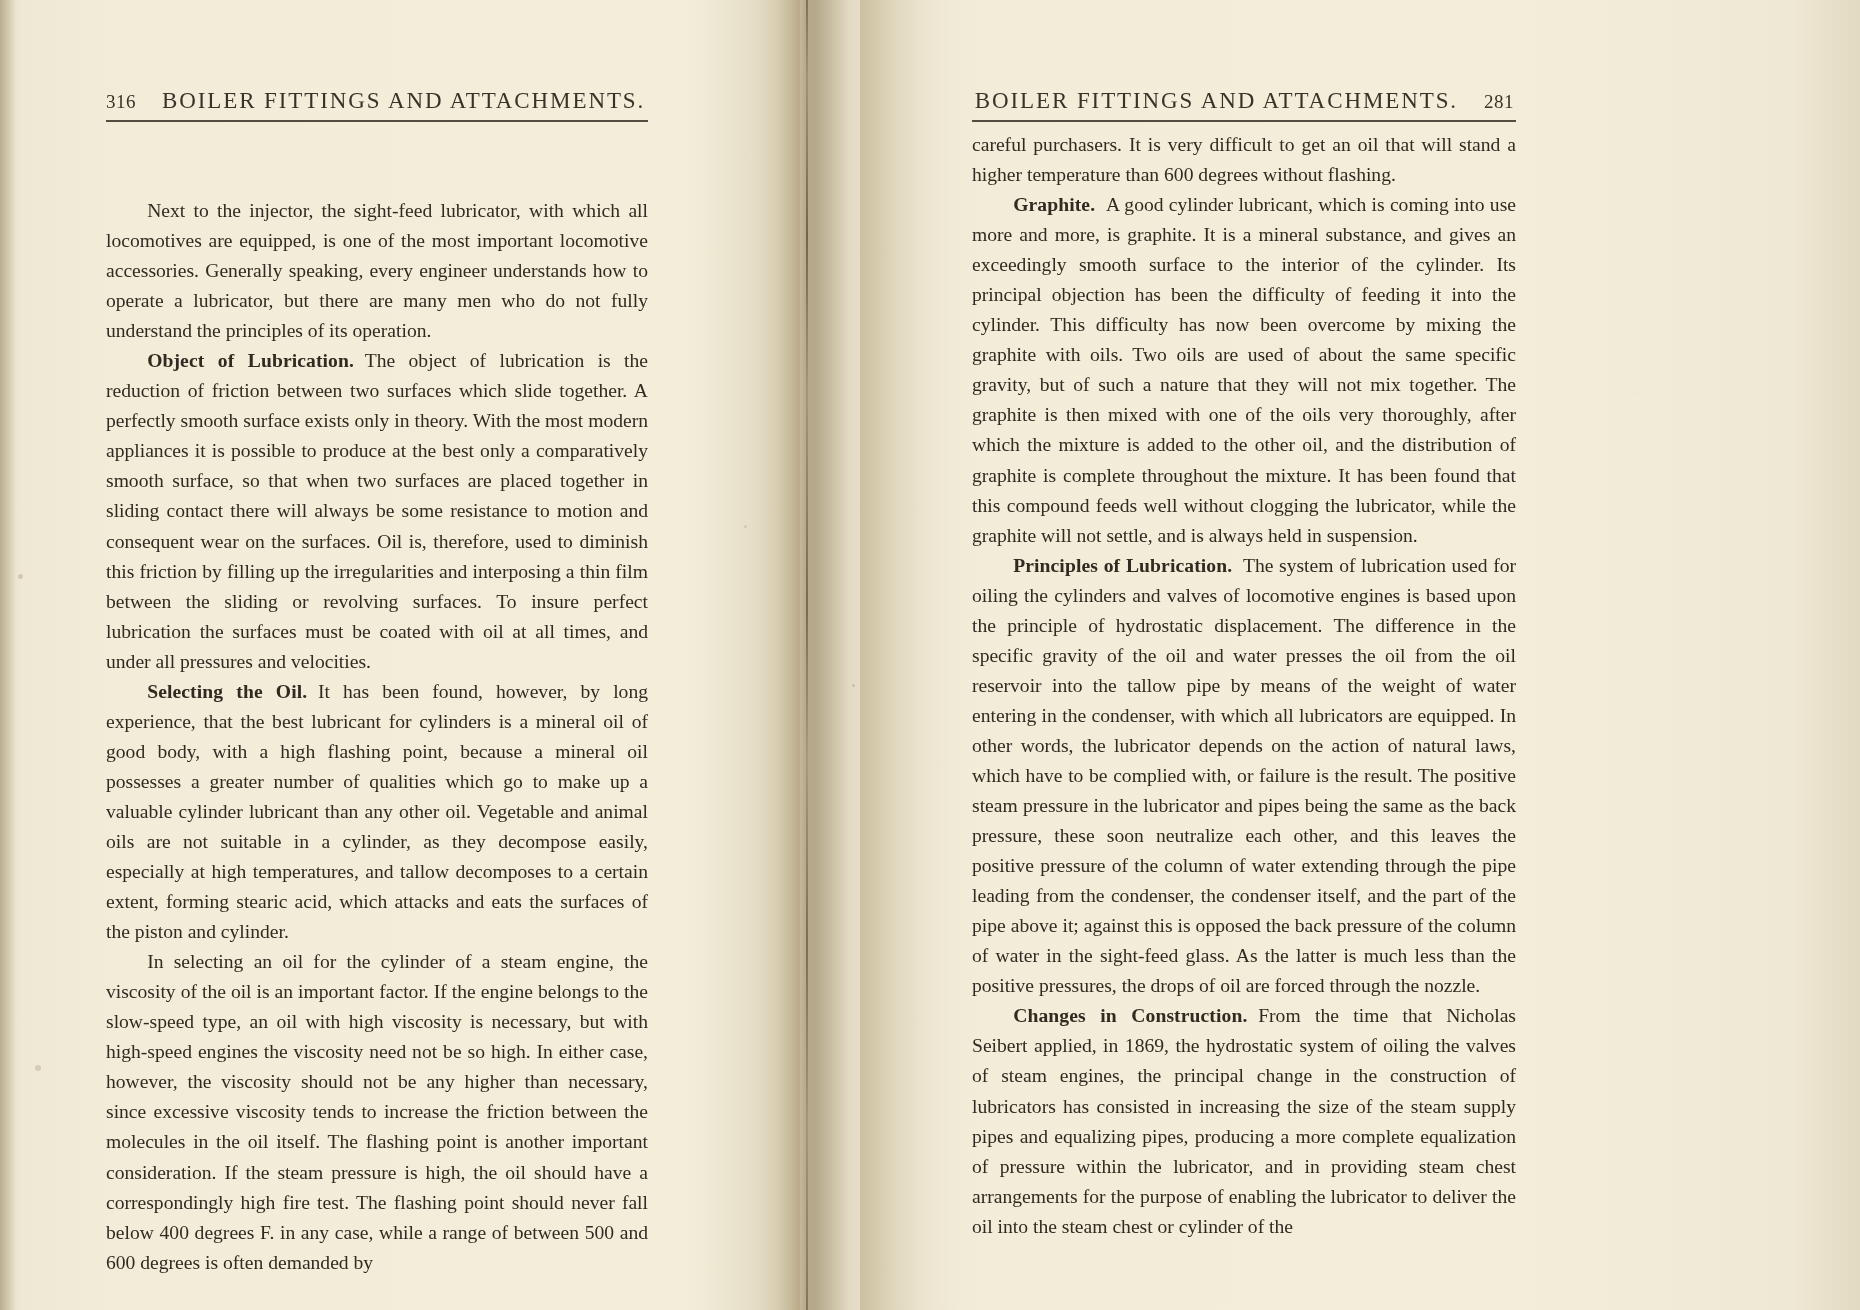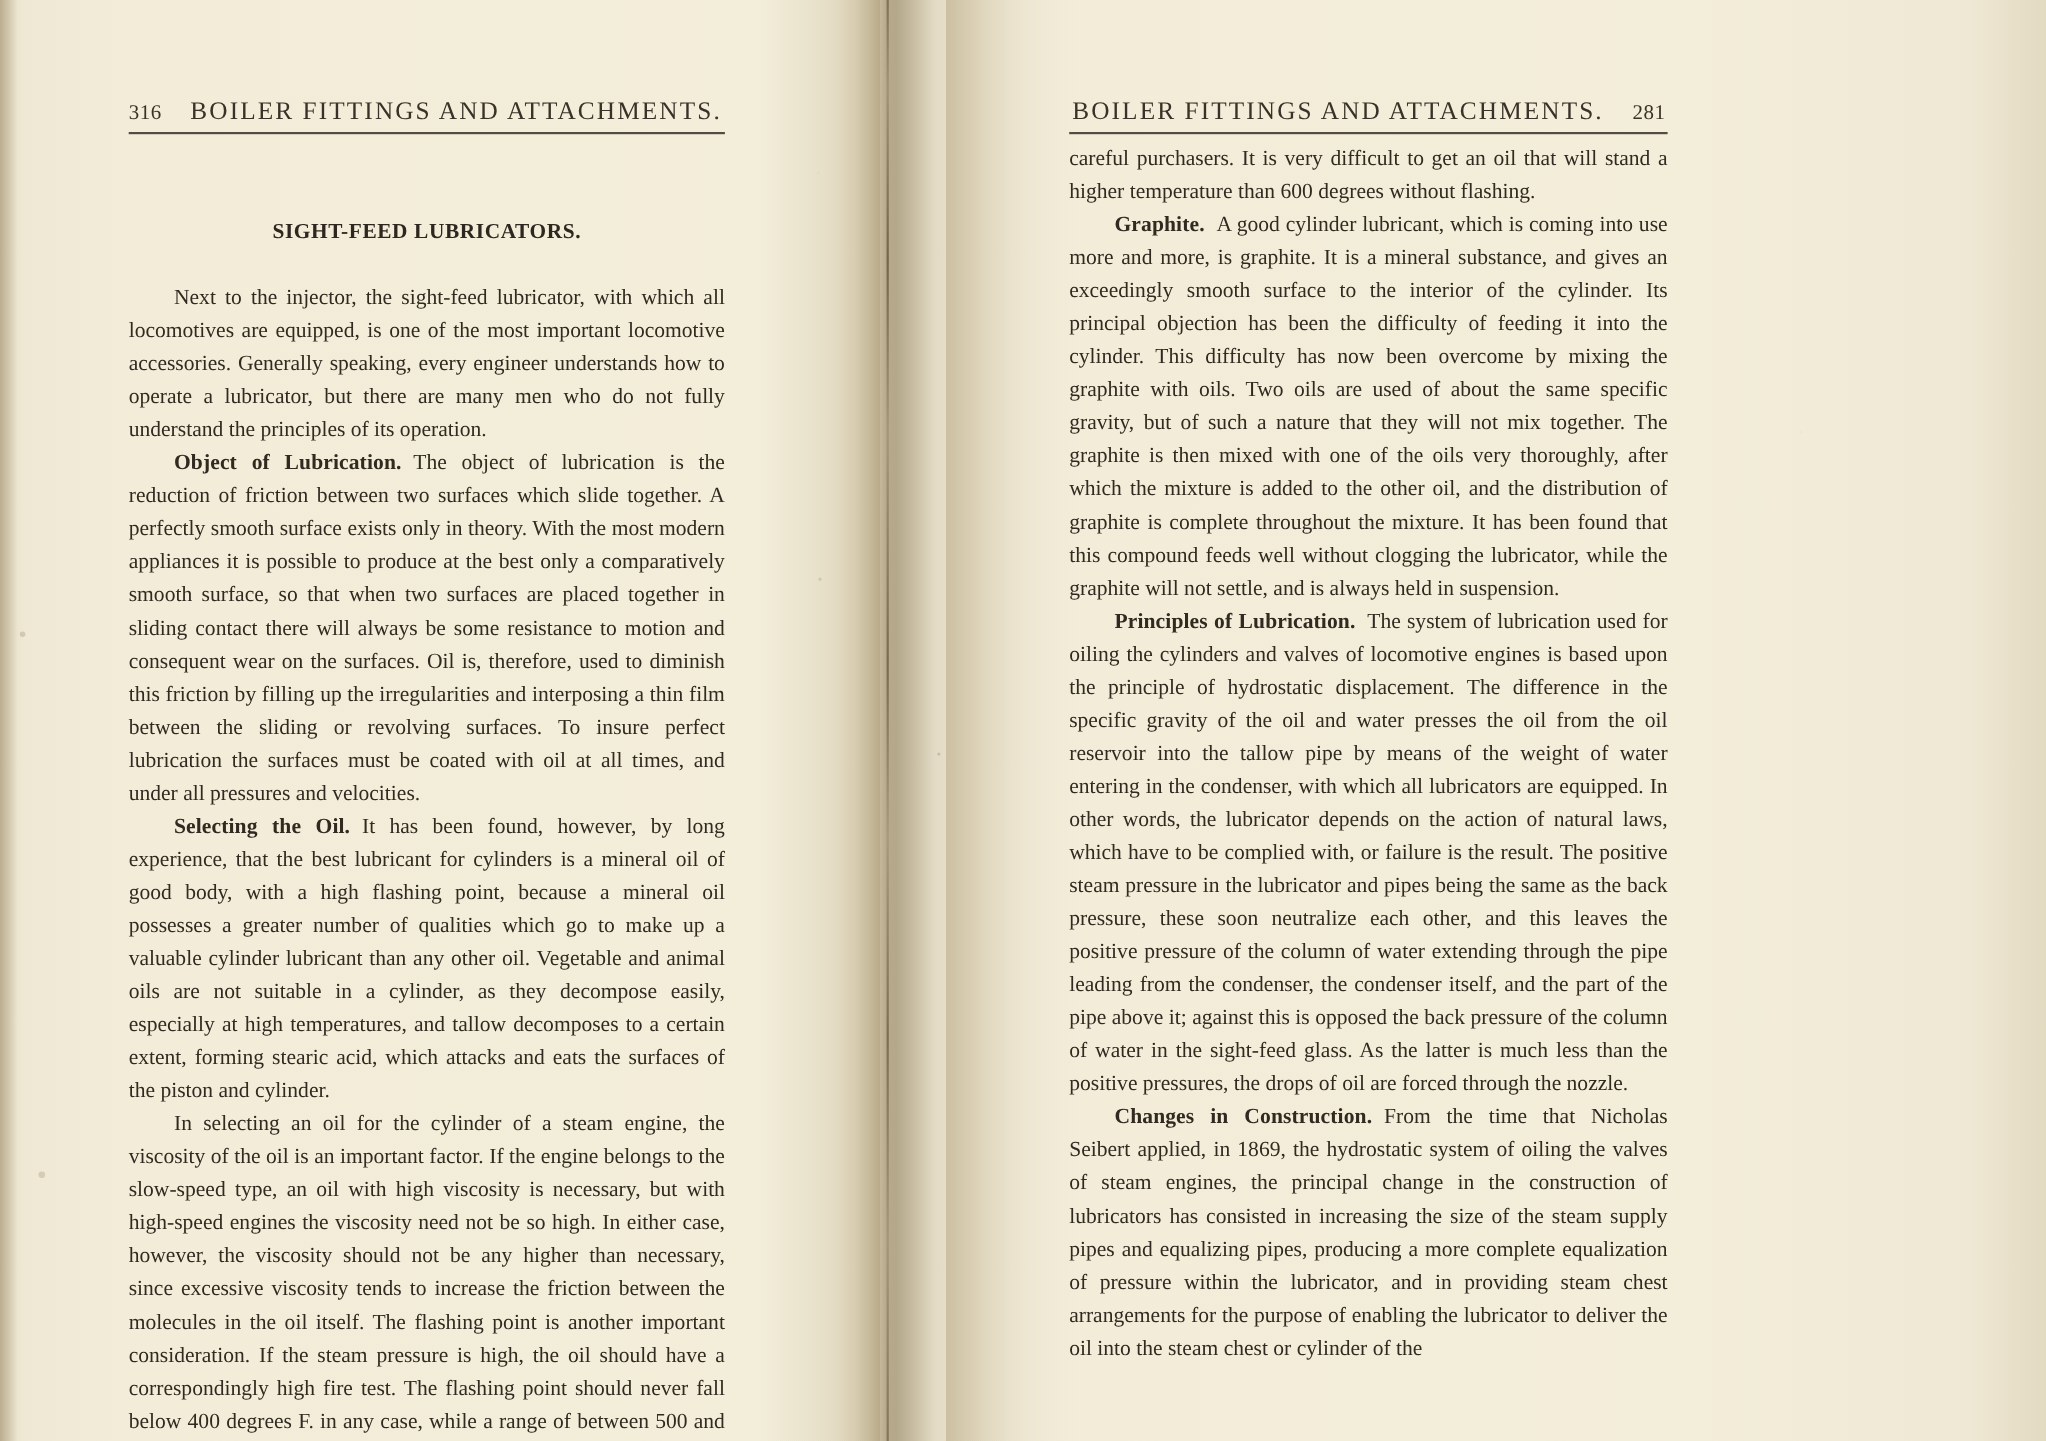--- a/index.html
+++ b/index.html
@@ -88,21 +88,21 @@
       radial-gradient(circle at 88% 30%, rgba(150,120,70,.12) 0 1px, transparent 1.4px),
       radial-gradient(circle at 24% 88%, rgba(150,120,70,.12) 0 1px, transparent 1.4px);
   }
 
   
   .page {
     position: absolute;
     top: 0;
     height: 1310px;
   }
-  #page-left  { left: 11px;   width: 800px; padding-left: 36px; }
+  #page-left  { left: 0px;   width: 800px; padding-left: 36px; }
   #page-right { left: 860px; width: 1000px; }
 
   .running-head {
     position: absolute;
     left: 0;
     right: 0;
     display: flex;
     align-items: baseline;
     font-family: "Liberation Serif", "DejaVu Serif", serif;
     font-size: 20.5px;
@@ -209,21 +209,20 @@
 
   <div class="page" id="page-left">
 
     <div class="running-head" id="head-left">
       <span class="folio">316</span>
       <span class="head-title">BOILER FITTINGS AND ATTACHMENTS.</span>
     </div>
     <div class="rule" id="rule-left"></div>
 
     <div class="column" id="col-left">
-      <div class="chapter-title">SIGHT-FEED LUBRICATORS.</div>
 
       <p class="para"><span>Next to the injector, the sight-feed lubricator, with which all locomotives are equipped, is one of the most important locomotive accessories.  Generally speaking, every engineer understands how to operate a lubricator, but there are many men who do not fully understand the principles of its operation.</span></p>
 
       <p class="para"><span class="runin">Object of Lubrication.</span><span class="gap"></span><span>The object of lubrication is the reduction of friction between two surfaces which slide together.  A perfectly smooth surface exists only in theory.  With the most modern appliances it is possible to produce at the best only a comparatively smooth surface, so that when two surfaces are placed together in sliding contact there will always be some resistance to motion and consequent wear on the surfaces.  Oil is, therefore, used to diminish this friction by filling up the irregularities and interposing a thin film between the sliding or revolving surfaces.  To insure perfect lubrication the surfaces must be coated with oil at all times, and under all pressures and velocities.</span></p>
 
       <p class="para"><span class="runin">Selecting the Oil.</span><span class="gap"></span><span>It has been found, however, by long experience, that the best lubricant for cylinders is a mineral oil of good body, with a high flashing point, because a mineral oil possesses a greater number of qualities which go to make up a valuable cylinder lubricant than any other oil.  Vegetable and animal oils are not suitable in a cylinder, as they decompose easily, especially at high temperatures, and tallow decomposes to a certain extent, forming stearic acid, which attacks and eats the surfaces of the piston and cylinder.</span></p>
 
       <p class="para"><span>In selecting an oil for the cylinder of a steam engine, the viscosity of the oil is an important factor.  If the engine belongs to the slow-speed type, an oil with high viscosity is necessary, but with high-speed engines the viscosity need not be so high.  In either case, however, the viscosity should not be any higher than necessary, since excessive viscosity tends to increase the friction between the molecules in the oil itself.  The flashing point is another important consideration.  If the steam pressure is high, the oil should have a correspondingly high fire test.  The flashing point should never fall below 400 degrees F. in any case, while a range of between 500 and 600 degrees is often demanded by</span></p>
     </div>
   </div>

